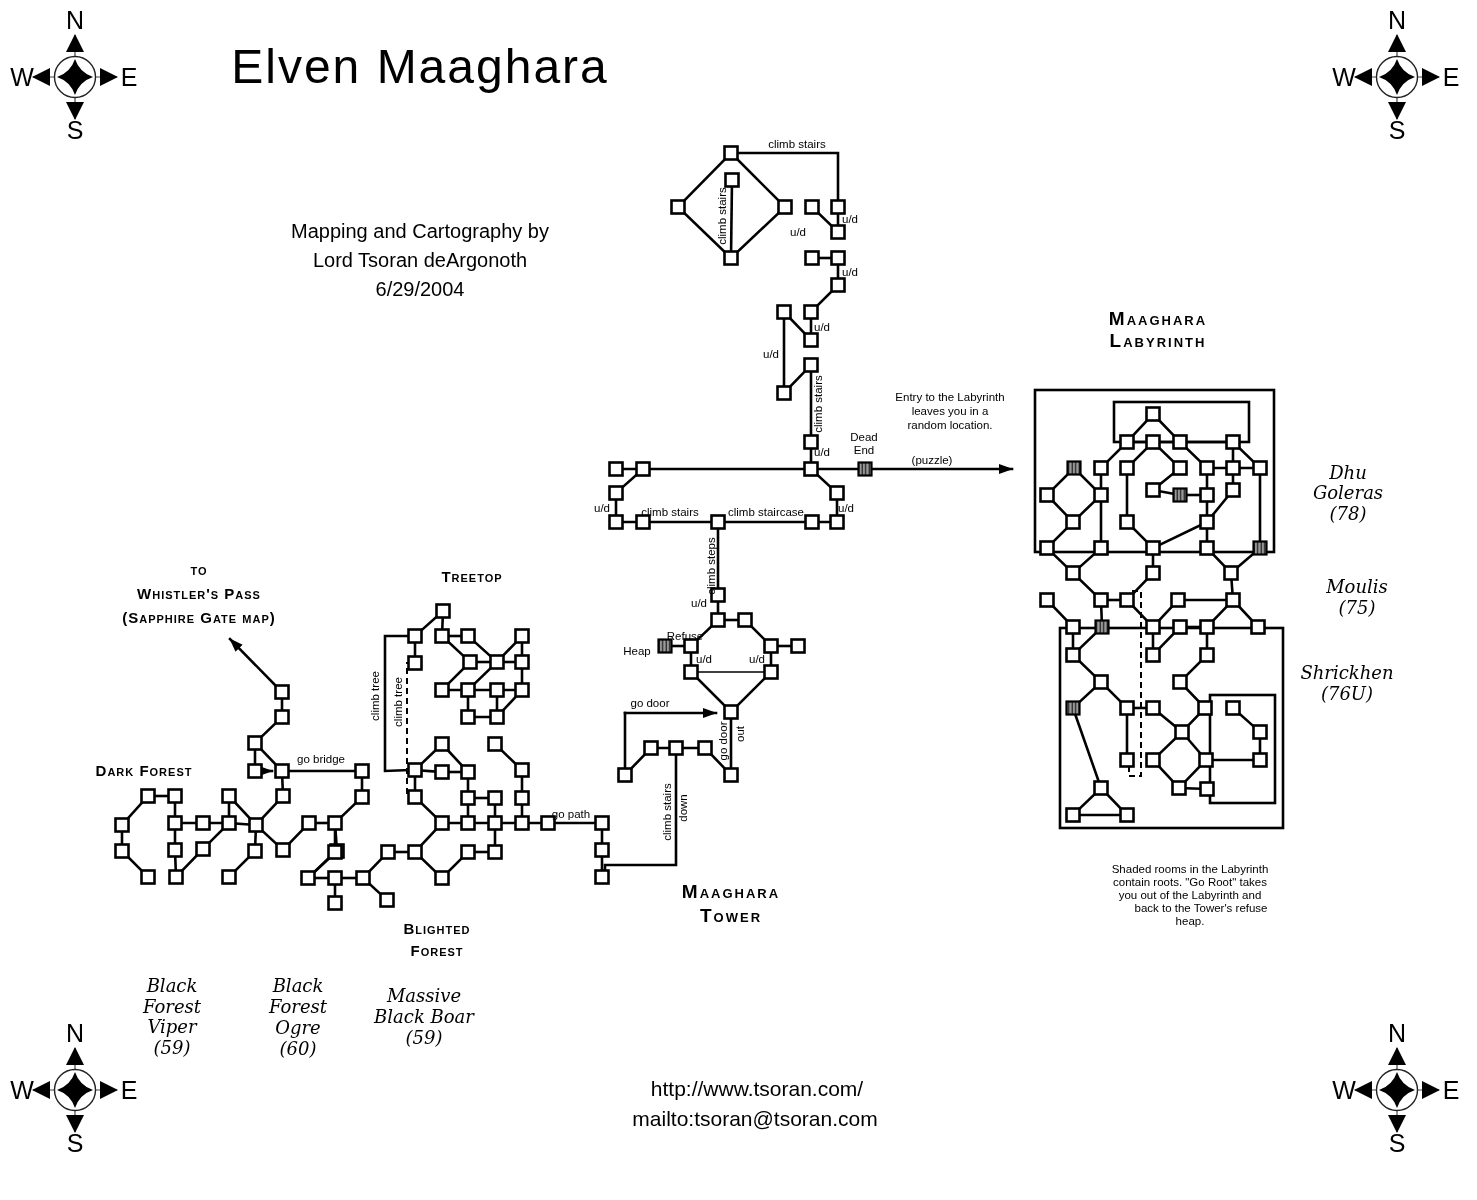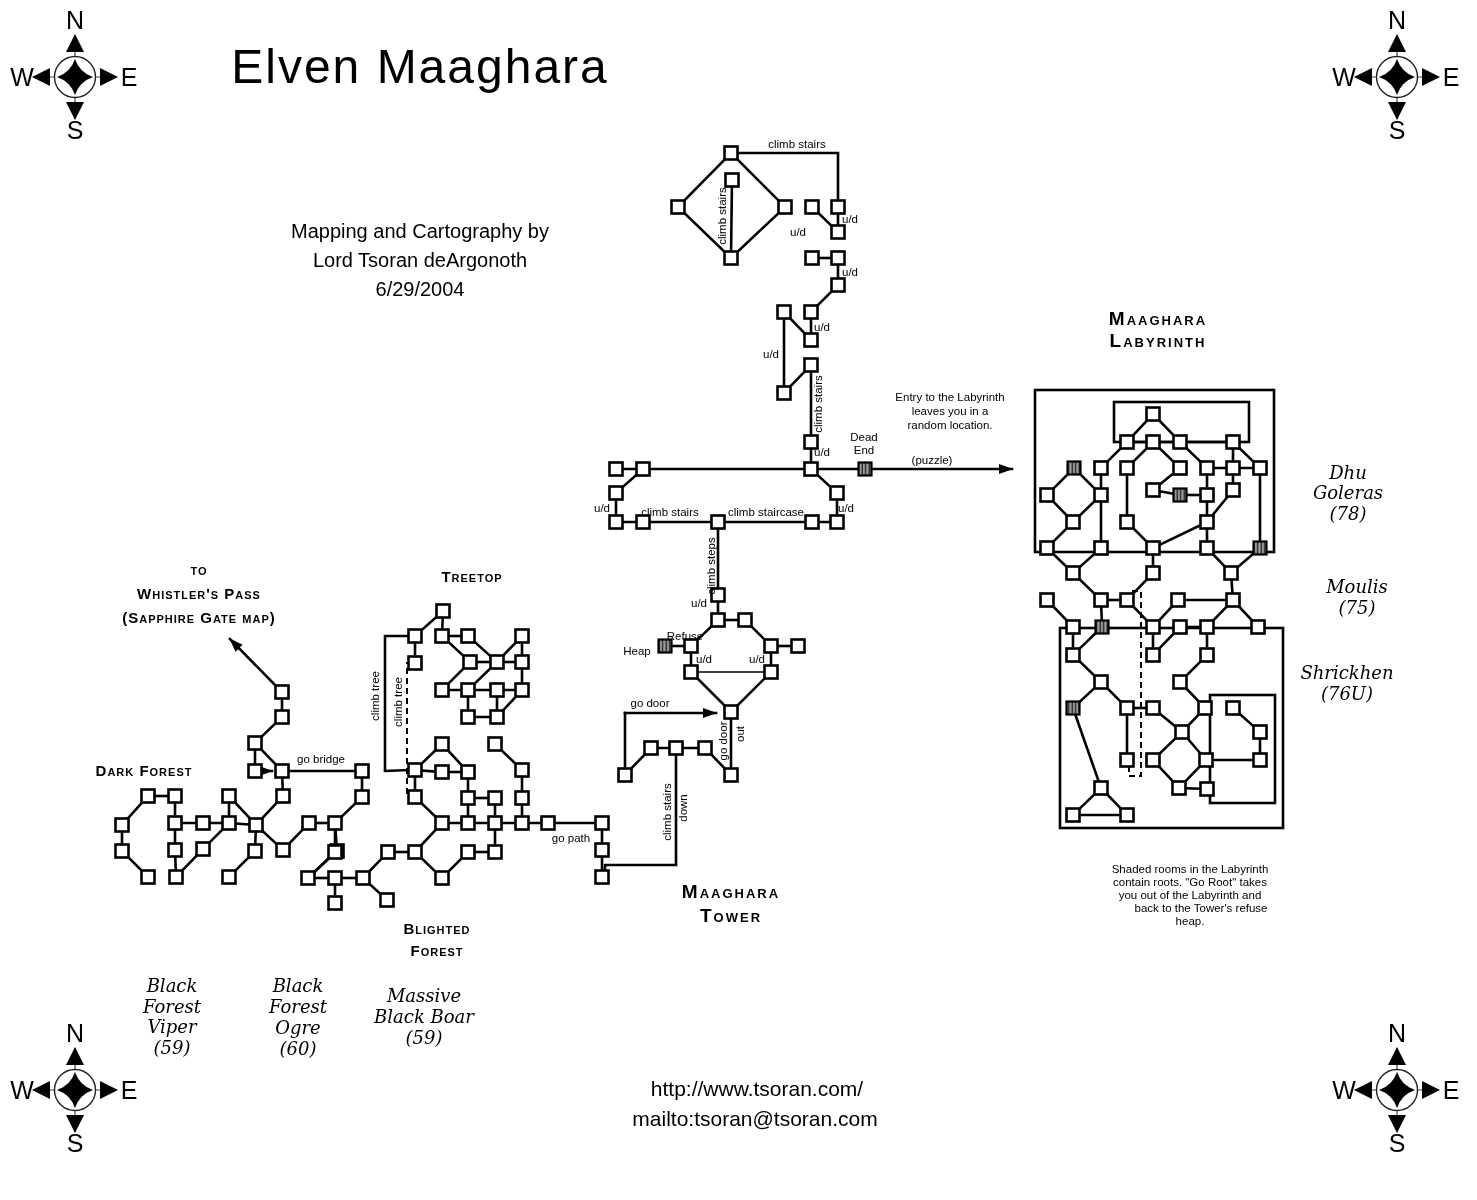--- a/index.html
+++ b/index.html
@@ -521,21 +521,21 @@
       <div class="lbl lbl-path" style="left: 771px; top: 354px;">u/d</div>
       <div class="lbl lbl-path" style="left: 822px; top: 452px;">u/d</div>
       <div class="lbl lbl-path" style="left: 602px; top: 508px;">u/d</div>
       <div class="lbl lbl-path" style="left: 846px; top: 508px;">u/d</div>
       <div class="lbl lbl-path" style="left: 670px; top: 512px;">climb stairs</div>
       <div class="lbl lbl-path" style="left: 766px; top: 512px;">climb staircase</div>
       <div class="lbl lbl-path" style="left: 699px; top: 603px;">u/d</div>
       <div class="lbl lbl-path" style="left: 704px; top: 659px;">u/d</div>
       <div class="lbl lbl-path" style="left: 757px; top: 659px;">u/d</div>
       <div class="lbl lbl-path" style="left: 650px; top: 703px;">go door</div>
-      <div class="lbl lbl-path" style="left: 571px; top: 814px; margin-top: 24px;">go path</div>
+      <div class="lbl lbl-path" style="left: 571px; top: 814px;">go path</div>
       <div class="lbl lbl-path" style="left: 321px; top: 759px;">go bridge</div>
       <div class="lbl lbl-path" style="left: 864px; top: 437px;">Dead</div>
       <div class="lbl lbl-path" style="left: 864px; top: 450px;">End</div>
       <div class="lbl lbl-path" style="left: 932px; top: 460px;">(puzzle)</div>
       <div class="lbl lbl-path" style="left: 637px; top: 636px; margin-left: 48px;">Refuse</div>
       <div class="lbl lbl-path" style="left: 637px; top: 651px;">Heap</div>
       <div class="lbl lbl-path" style="left: 950px; top: 397px;">Entry to the Labyrinth</div>
       <div class="lbl lbl-path" style="left: 950px; top: 411px;">leaves you in a</div>
       <div class="lbl lbl-path" style="left: 950px; top: 425px;">random location.</div>
       <div class="lbl lbl-pathv" style="left: 722px; top: 216px;">climb stairs</div>

